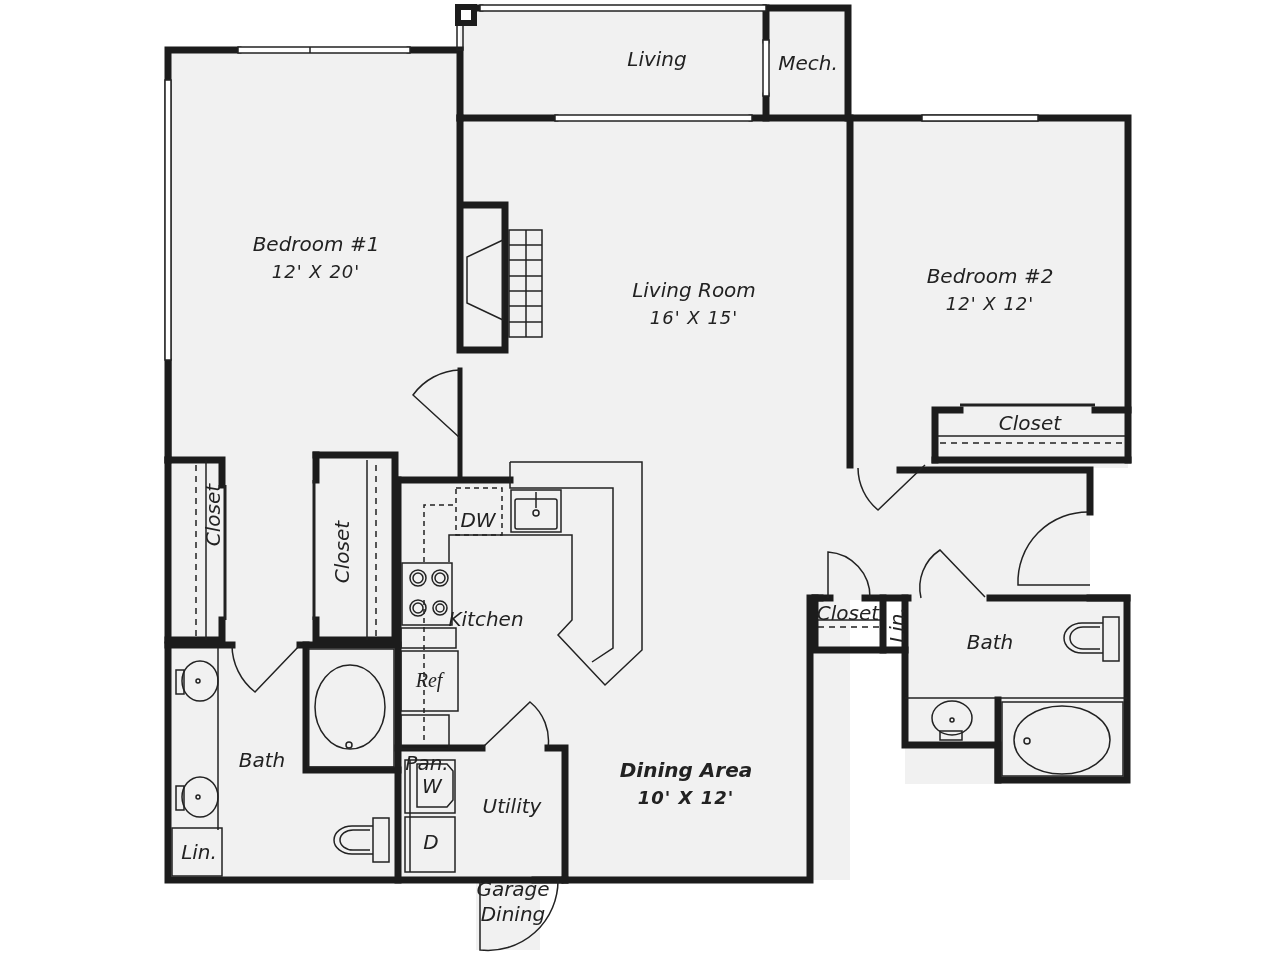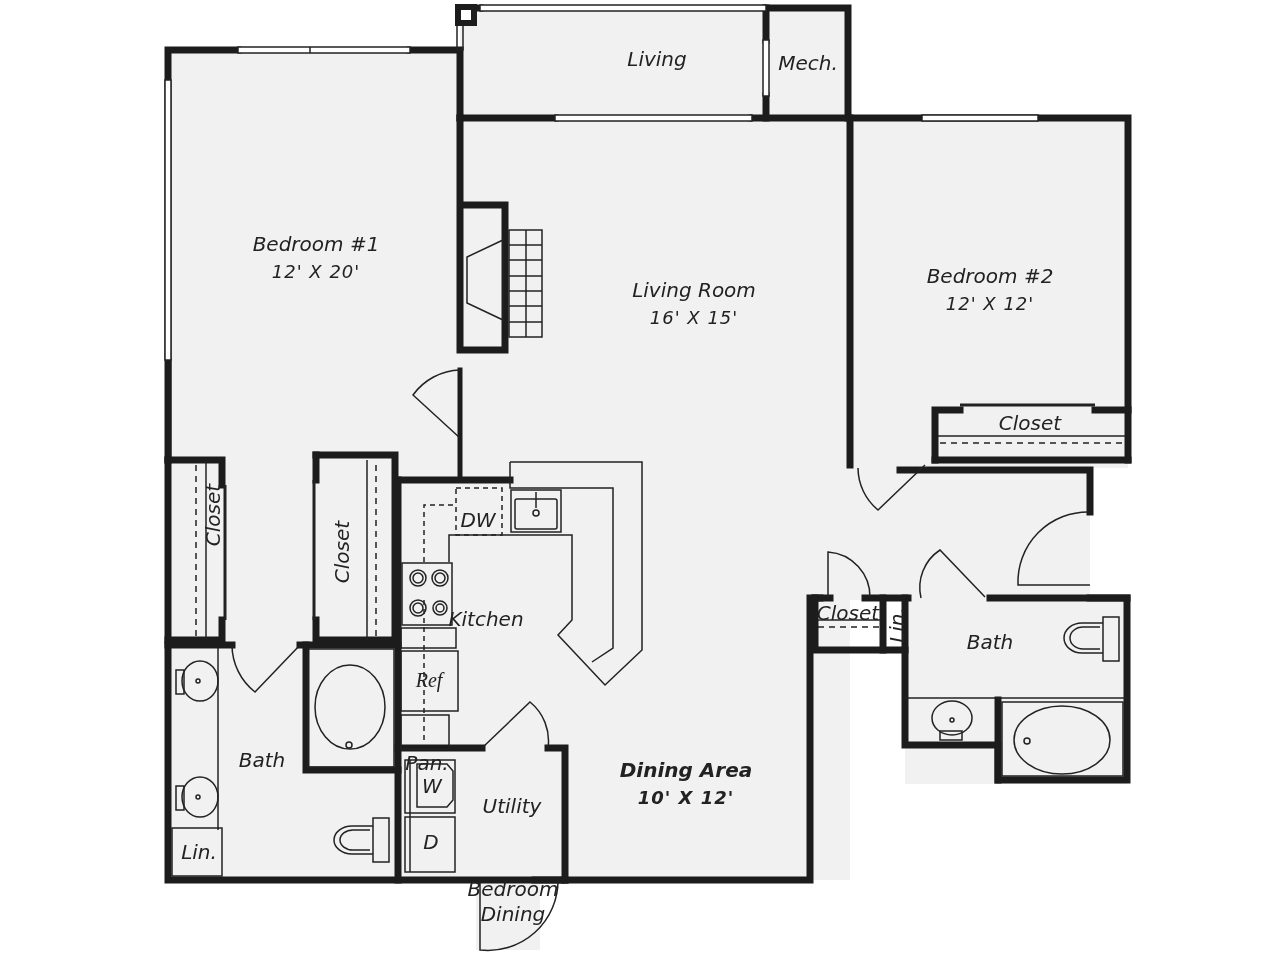--- a/index.html
+++ b/index.html
@@ -247,21 +247,21 @@
 <div class="lbl" style="left:432px; top:786px;">
   <span class="name sm">W</span>
 </div>
 <div class="lbl" style="left:431px; top:842px;">
   <span class="name sm">D</span>
 </div>
 <div class="lbl" style="left:512px; top:806px;">
   <span class="name">Utility</span>
 </div>
 <div class="lbl" style="left:513px; top:902px;">
-  <span class="name xs">Bedroom</span>
+  <span class="name xs">Garage</span>
   <span class="name xs">Dining</span>
 </div>
 <div class="lbl" style="left:686px; top:784px;font-weight:bold;">
   <span class="name">Dining Area</span>
   <span class="dim">10' X 12'</span>
 </div>
 <div class="lbl" style="left:848px; top:613px;">
   <span class="name sm">Closet</span>
 </div>
 <div class="lbl vert" style="left:897px; top:625px;">

